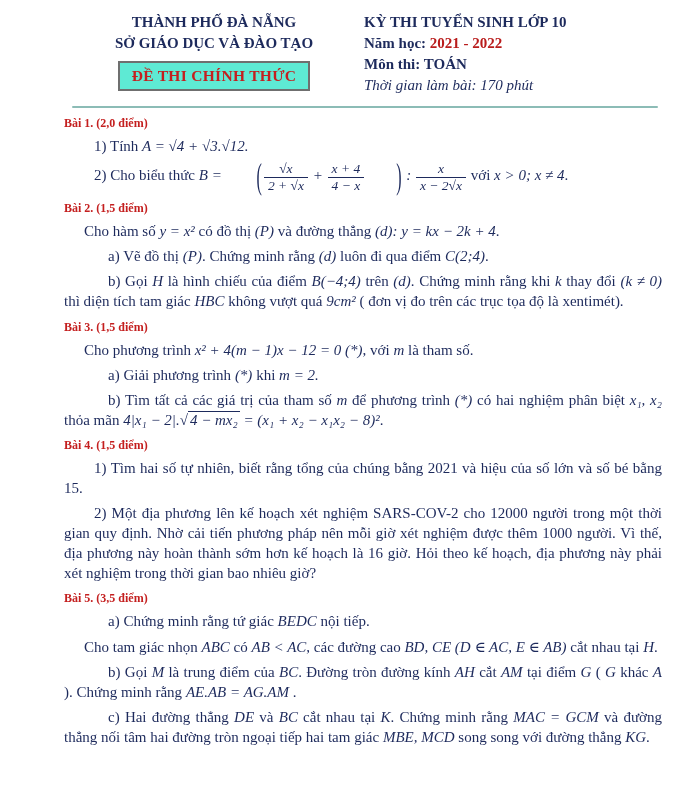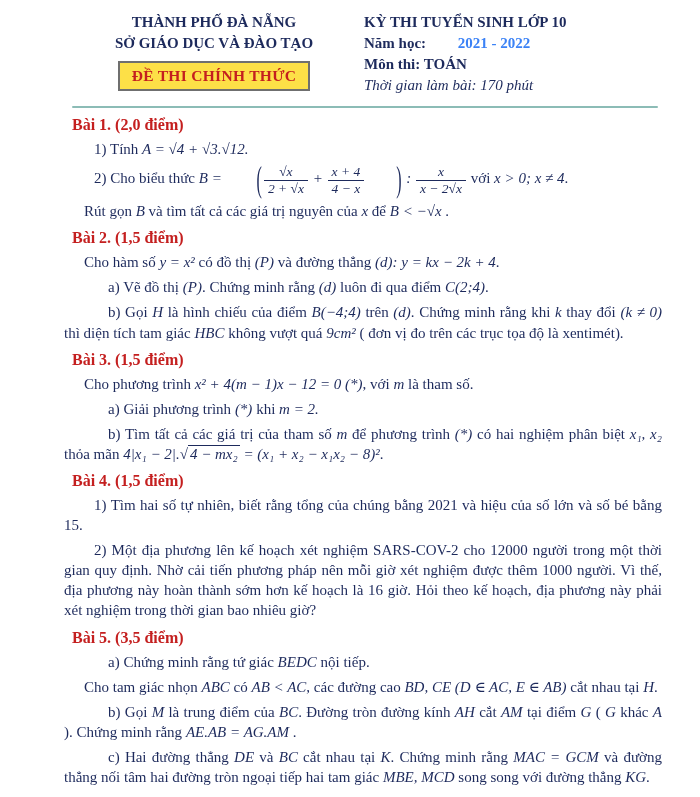--- a/index.html
+++ b/index.html
@@ -9,32 +9,32 @@
     color:#1d2a5c;font-size:15px;
   }
   .page{padding:12px 38px 0 64px;}
   
   .header{display:flex;}
   .header-left{width:300px;text-align:center;}
   .header-right{flex:1;text-align:left;}
   .h-line{line-height:21px;}
   .bold{font-weight:bold;}
   .italic{font-style:italic;}
-  .red{color:#3b82f6;margin-left:28px;}
+  .red{color:#b91c1c;}
   .stamp-wrap{margin-top:7px;}
   .stamp{
-    display:inline-block;border:2px solid #6f6f6f;background:#fde047;
+    display:inline-block;border:2px solid #6f6f6f;background:#5eead4;
     color:#c41f1f;font-weight:bold;font-size:15.5px;
     padding:4px 12px;letter-spacing:.3px;
   }
   .divider{height:2px;background:#8cbcb6;margin:10px 4px 4px 8px;border-radius:1px;}
   
   h3.bai{
-    color:#c41f1f;font-size:16px;font-weight:bold;
-    margin:8px 0 2px 8px;
+    color:#c41f1f;font-size:12px;font-weight:bold;
+    margin:8px 0 2px 0;
   }
   p.para{margin:5px 0;line-height:1.34;text-align:justify;}
   .ind-s{text-indent:20px;}
   .ind-m{text-indent:30px;}
   .ind-l{text-indent:44px;}
   .math{font-style:italic;}
   .txt{font-style:normal;}
   .frac{
     display:inline-block;vertical-align:middle;text-align:center;
     font-style:italic;font-size:0.9em;line-height:1.15;
@@ -75,21 +75,20 @@
       <div class="h-line italic">Thời gian làm bài: 170 phút</div>
     </div>
   </div>
 
   <div class="divider"></div>
 
   <section>
     <h3 class="bai">Bài 1. (2,0 điểm)</h3>
     <p class="para ind-m"><span class="txt">1) Tính </span><span class="math">A = √4 + √3.√12.</span></p>
     <p class="para ind-m"><span class="txt">2) Cho biểu thức </span><span class="math">B = </span><span class="bigp">(</span><span class="frac"><span class="num">√x</span><span class="den">2 + √x</span></span><span class="math"> + </span><span class="frac"><span class="num">x + 4</span><span class="den">4 − x</span></span><span class="bigp">)</span><span class="math"> : </span><span class="frac"><span class="num">x</span><span class="den">x − 2√x</span></span><span class="txt"> với </span><span class="math">x &gt; 0; x ≠ 4</span><span class="txt">.</span></p>
-    <p class="para ind-s"><span class="txt">Rút gọn </span><span class="math">B</span><span class="txt"> và tìm tất cả các giá trị nguyên của </span><span class="math">x</span><span class="txt"> để </span><span class="math">B &lt; −√x</span><span class="txt"> .</span></p>
   </section>
 
   <section>
     <h3 class="bai">Bài 2. (1,5 điểm)</h3>
     <p class="para ind-s"><span class="txt">Cho hàm số </span><span class="math">y = x²</span><span class="txt"> có đồ thị </span><span class="math">(P)</span><span class="txt"> và đường thẳng </span><span class="math">(d): y = kx − 2k + 4</span><span class="txt">.</span></p>
     <p class="para ind-l"><span class="txt">a) Vẽ đồ thị </span><span class="math">(P)</span><span class="txt">. Chứng minh rằng </span><span class="math">(d)</span><span class="txt"> luôn đi qua điểm </span><span class="math">C(2;4)</span><span class="txt">.</span></p>
     <p class="para ind-l"><span class="txt">b) Gọi </span><span class="math">H</span><span class="txt"> là hình chiếu của điểm </span><span class="math">B(−4;4)</span><span class="txt"> trên </span><span class="math">(d)</span><span class="txt">. Chứng minh rằng khi </span><span class="math">k</span><span class="txt"> thay đổi </span><span class="math">(k ≠ 0)</span><span class="txt"> thì diện tích tam giác </span><span class="math">HBC</span><span class="txt"> không vượt quá </span><span class="math">9cm²</span><span class="txt"> ( đơn vị đo trên các trục tọa độ là xentimét).</span></p>
   </section>
 
   <section>

